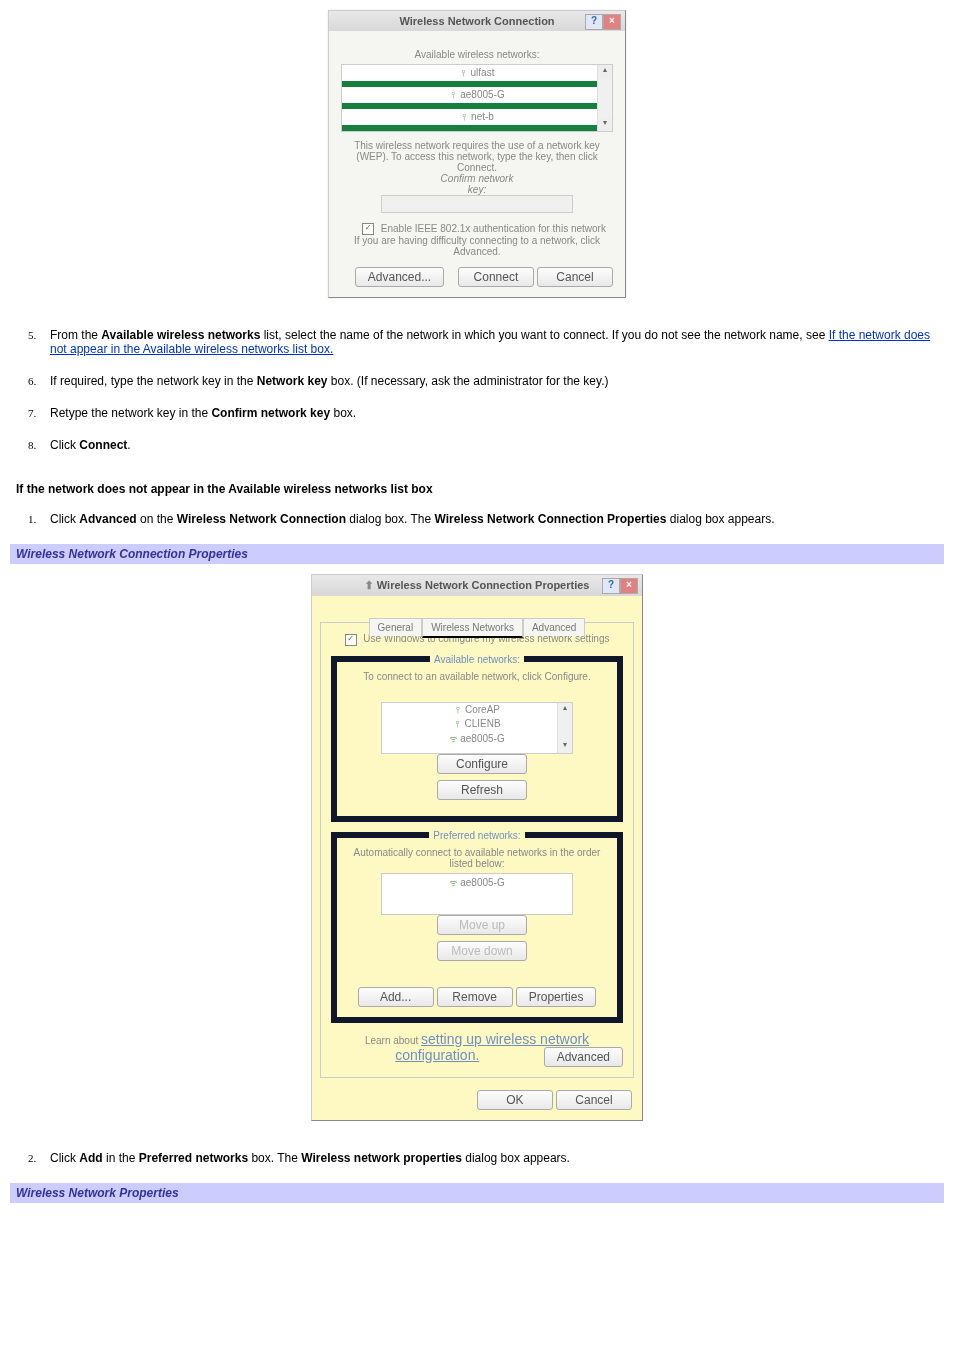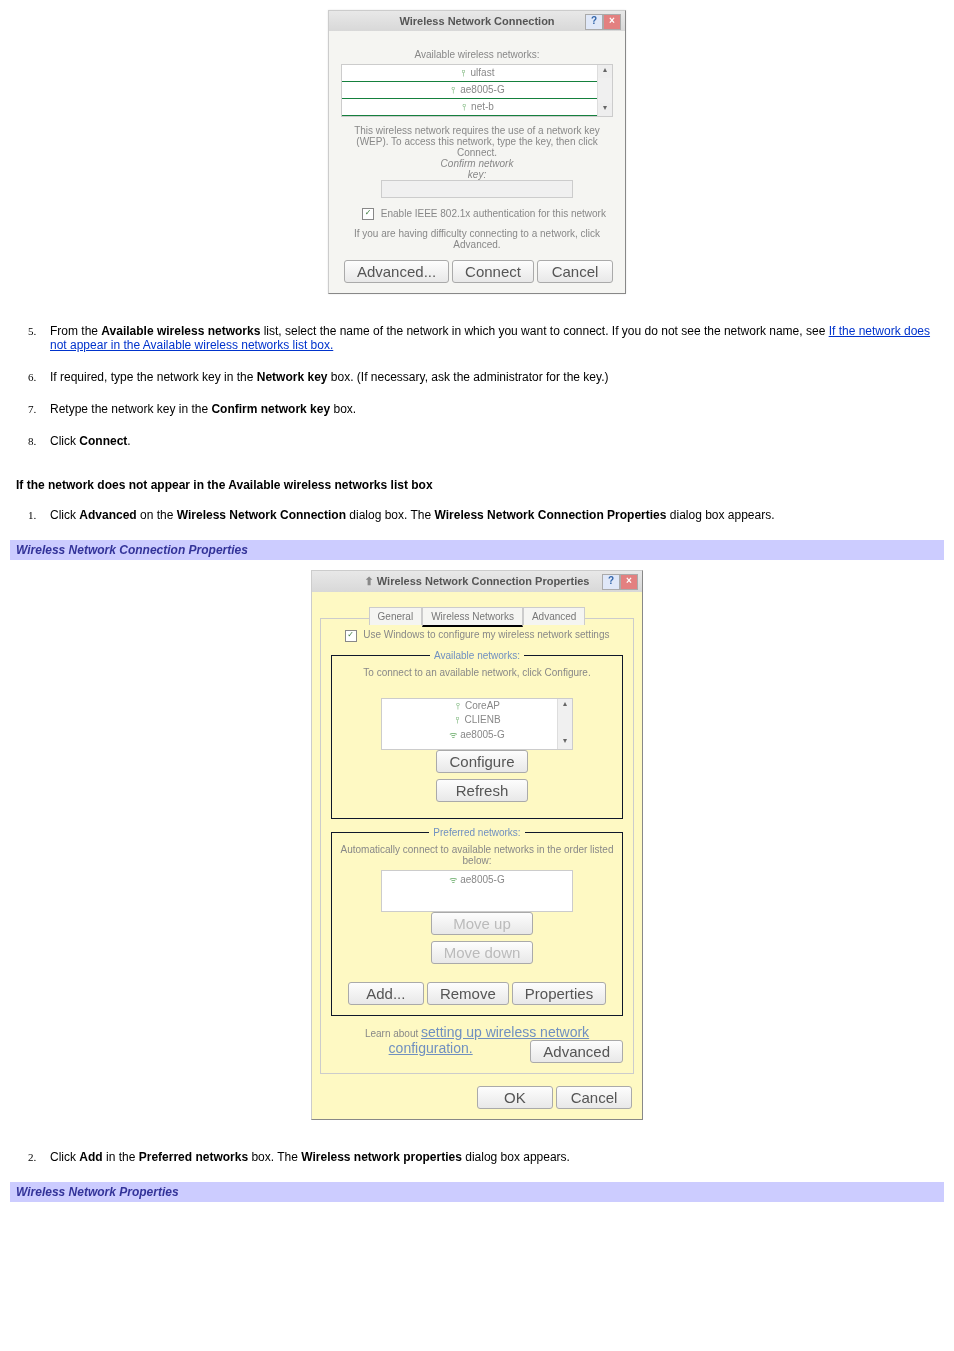--- a/index.html
+++ b/index.html
@@ -86,21 +86,21 @@
   .titlebar .close { right: 4px; background: #e38080; color: #fff; }
   .dlg1 .body { padding: 10px 12px 10px 12px; }
   .dlg1 .listbox {
     border: 1px solid #ccc;
     background: #fff;
     margin: 4px 0 8px 0;
     position: relative;
   }
   .dlg1 .listbox .row {
     padding: 2px 6px;
-    border-bottom: 1px solid #15803d;
+    border-bottom: 6px solid #15803d;
     color: #888;
     font-size: 10px;
   }
   .dlg1 .listbox .sb {
     position: absolute; right: 0; top: 0; bottom: 0; width: 14px;
     background: #f0f0f0; border-left: 1px solid #ddd;
   }
   .dlg1 .listbox .sb .ar {
     height: 13px; text-align: center; font-size: 8px; color: #666;
     background: #eee;
@@ -120,21 +120,21 @@
     font-size: 8px; line-height: 8px; text-align: center;
     color: #3a7a3a; background: #fff;
     vertical-align: middle;
   }
   .btn {
     display: inline-block;
     border: 1px solid #aaa;
     border-radius: 3px;
     background: linear-gradient(#fdfdfd,#e8e8e8);
     padding: 2px 12px;
-    font-size: 15px;
+    font-size: 12px;
     color: #555;
     min-width: 50px;
     text-align: center;
   }
   .btn.dis { color: #bbb; }
   .dlg1 .btns { margin-top: 10px; }
   .dlg1 .btns .right { float: right; }
   .clr { clear: both; }
   
   .dlg2 {
@@ -152,36 +152,36 @@
     margin: 6px 8px 0 8px;
     border-bottom: 1px solid #ccc;
   }
   .dlg2 .tab {
     display: inline-block;
     padding: 3px 8px;
     border: 1px solid #ccc;
     border-bottom: none;
     font-size: 10px;
     position: relative;
-    top: 9px;
+    top: 16px;
     background: #f5f5f2;
     color: #777;
   }
   .dlg2 .tab.active {
     background: #f5f5f2;
     border-bottom: 2px solid #000000;
   }
   .dlg2 .panel {
     border: 1px solid #ccc;
     border-top: none;
     margin: 0 8px 8px 8px;
     padding: 10px;
   }
   .dlg2 fieldset {
-    border: 1px solid #0f172a;
+    border: 6px solid #0f172a;
     margin: 8px 0;
     padding: 6px 8px 10px 8px;
   }
   .dlg2 legend {
     color: #7090c0;
     padding: 0 4px;
     font-size: 10px;
   }
   .dlg2 .list2 {
     border: 1px solid #ccc;
@@ -243,21 +243,21 @@
               <div class="ar">▴</div>
               <div style="height:18px"></div>
               <div class="ar" style="position:absolute;bottom:0;left:0;right:0">▾</div>
             </div>
       </div>
       <div class="small">This wireless network requires the use of a network key (WEP). To access this network, type the key, then click Connect.</div>
       <div style="">
         <span class="lbl italic">Confirm network key:</span>
         <span class="xinput" style="background:#f0f0f0"></span>
       </div>
-      <div style="margin:10px 0 8px 14px" class="small">
+      <div style="margin:10px 0 0 14px" class="small">
         <span class="chk">✓</span>
         <span>Enable IEEE 802.1x authentication for this network</span>
       </div>
       <div class="small">If you are having difficulty connecting to a network, click Advanced.</div>
       <div class="btns">
         <span class="btn">Advanced...</span>
         <span class="right">
           <span class="btn">Connect</span>
           <span class="btn">Cancel</span>
         </span>
@@ -331,21 +331,21 @@
         <div class="small">Automatically connect to available networks in the order listed below:</div>
         <div style="margin-top:4px">
           <div class="list3">
             <div class="row"><span class="anticon">ᯤ</span><span>ae8005-G</span></div>
           </div>
           <div class="sidebtns">
             <span class="btn dis">Move up</span>
             <span class="btn dis">Move down</span>
           </div>
         </div>
-        <div style="margin-top:12px">
+        <div style="margin-top:20px">
           <span class="btn">Add...</span>
           <span class="btn">Remove</span>
           <span class="btn">Properties</span>
         </div>
       </fieldset>
       <div>
         <span class="small">Learn about </span><span class="linky">setting up wireless network configuration.</span>
         <span style="float:right"><span class="btn">Advanced</span></span>
         <div class="clr"></div>
       </div>

